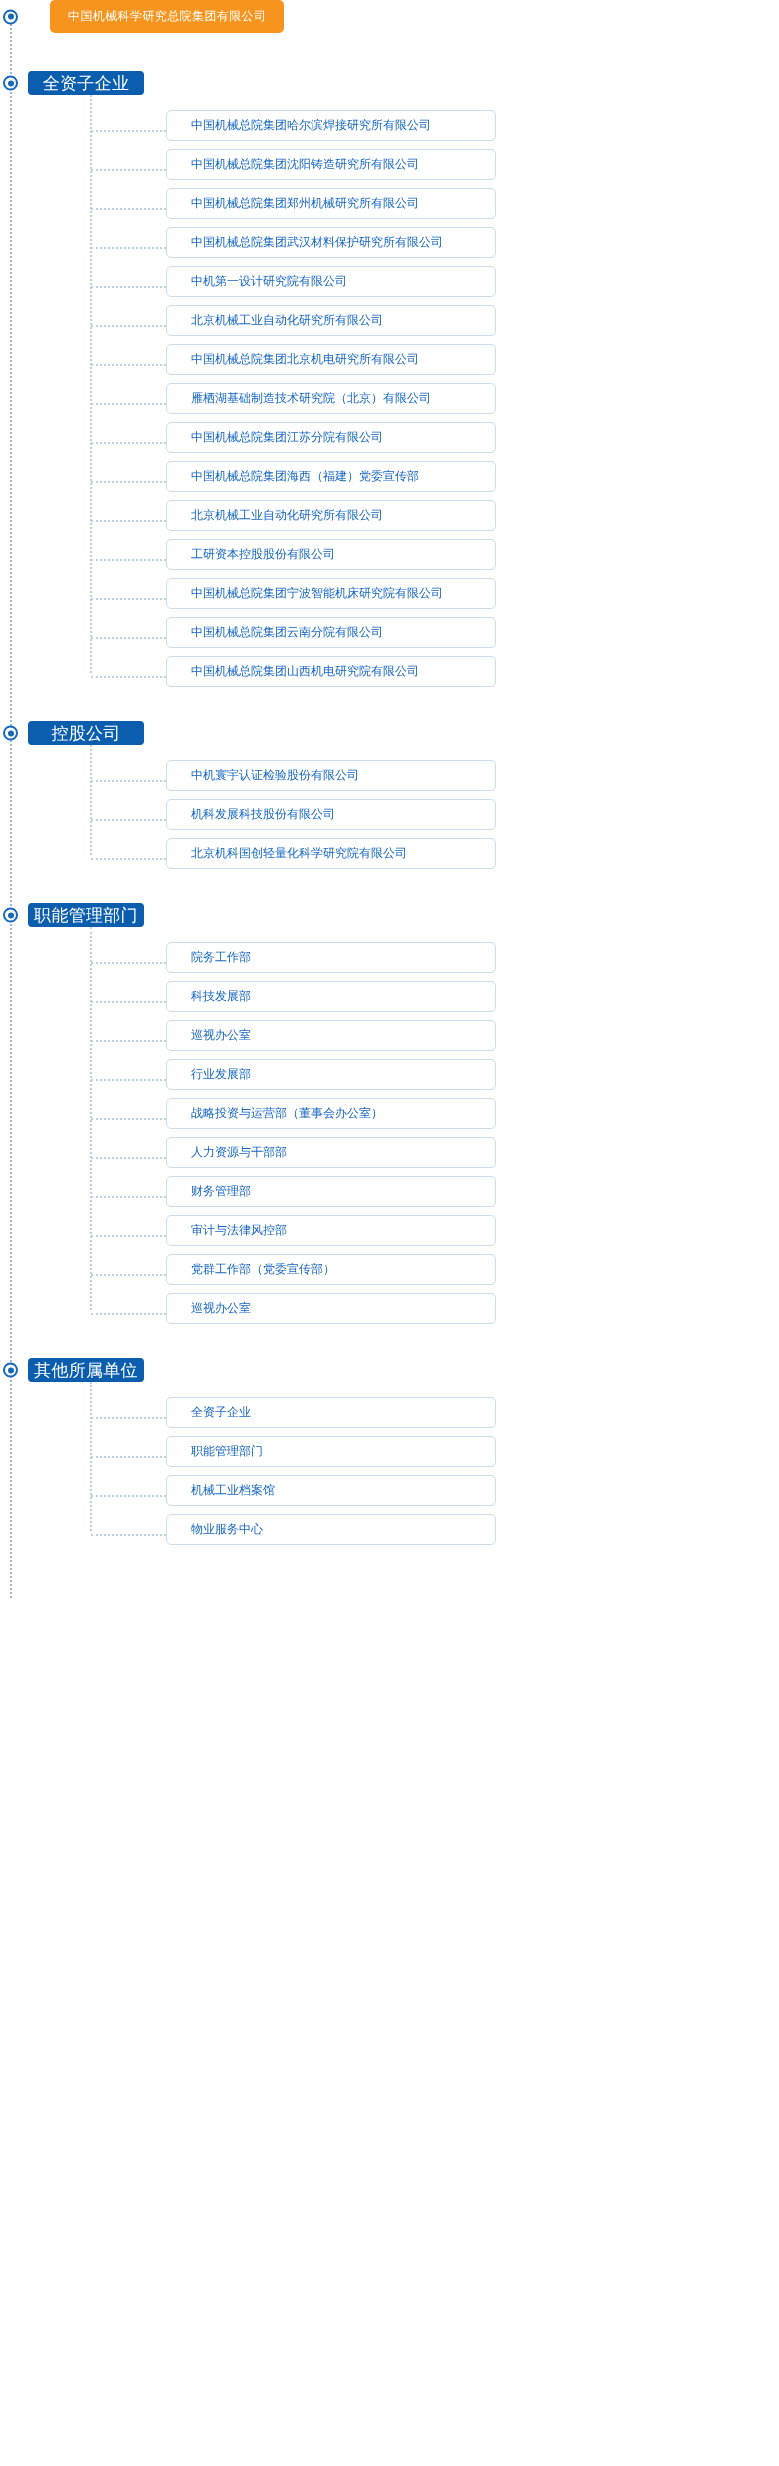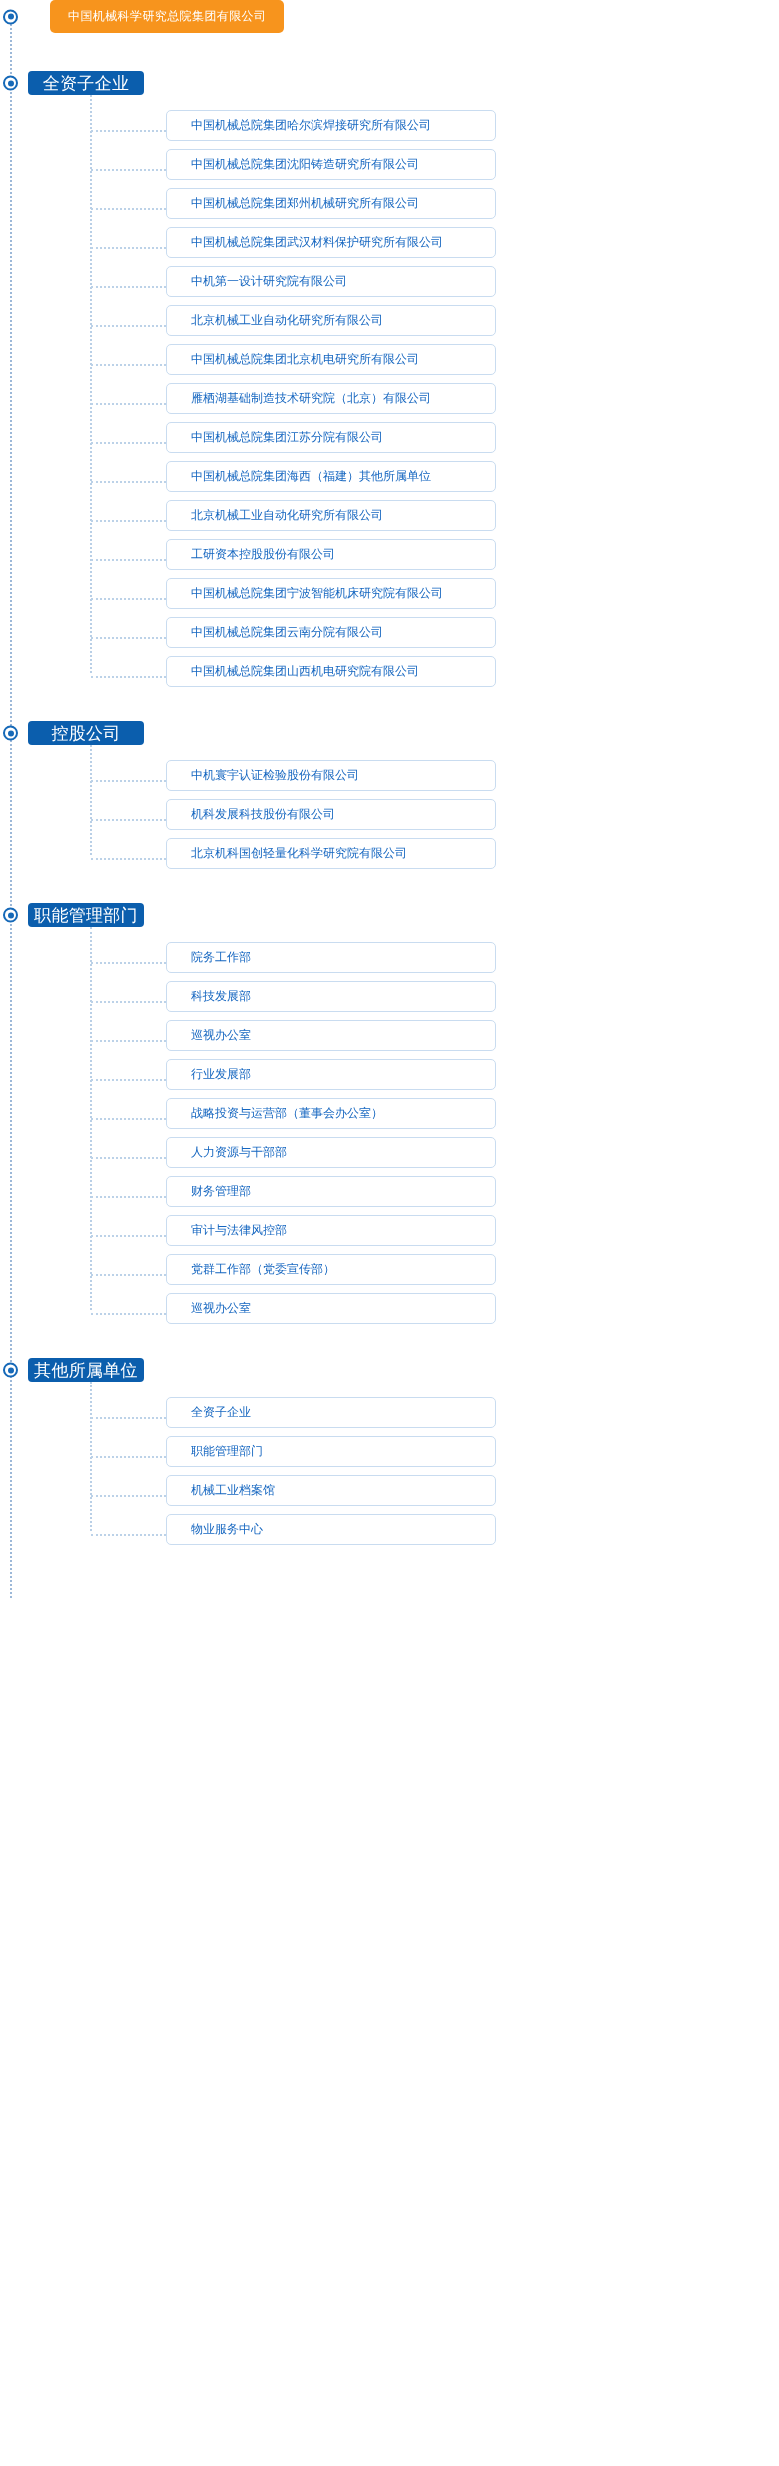--- a/index.html
+++ b/index.html
@@ -183,21 +183,21 @@
         <div class="item-row">
           <div class="item-box">中国机械总院集团北京机电研究所有限公司</div>
         </div>
         <div class="item-row">
           <div class="item-box">雁栖湖基础制造技术研究院（北京）有限公司</div>
         </div>
         <div class="item-row">
           <div class="item-box">中国机械总院集团江苏分院有限公司</div>
         </div>
         <div class="item-row">
-          <div class="item-box">中国机械总院集团海西（福建）其他所属单位</div>
+          <div class="item-box">中国机械总院集团海西（福建）党委宣传部</div>
         </div>
         <div class="item-row">
           <div class="item-box">北京机械工业自动化研究所有限公司</div>
         </div>
         <div class="item-row">
           <div class="item-box">工研资本控股股份有限公司</div>
         </div>
         <div class="item-row">
           <div class="item-box">中国机械总院集团宁波智能机床研究院有限公司</div>
         </div>

